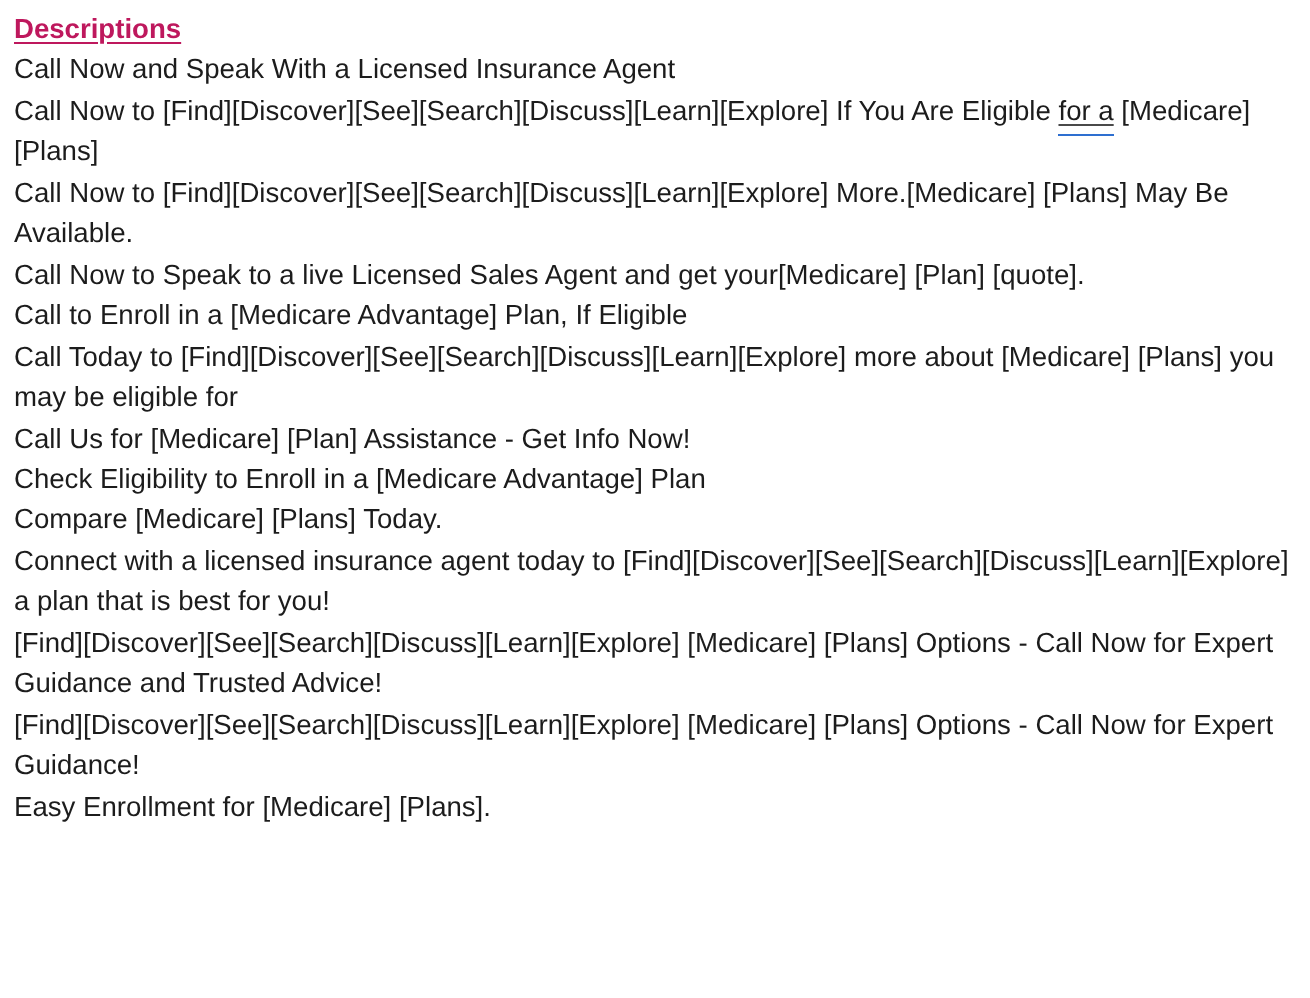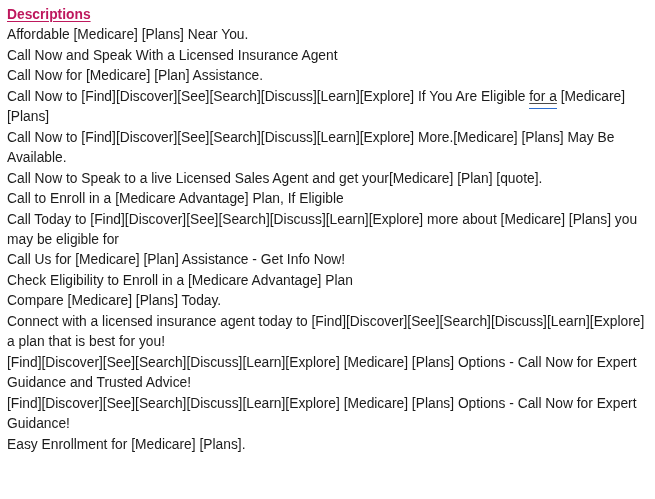--- a/index.html
+++ b/index.html
@@ -38,23 +38,21 @@
     border-bottom: 1.6px solid #2e6fd0;
     padding-bottom: 4px;
   }
 </style>
 </head>
 <body>
 
 <div class="doc-canvas">
   <div class="doc-title">Descriptions</div>
   <div id="paragraphs">
-      <p class="doc-paragraph">Affordable [Medicare] [Plans] Near You.</p>
       <p class="doc-paragraph">Call Now and Speak With a Licensed Insurance Agent</p>
-      <p class="doc-paragraph">Call Now for [Medicare] [Plan] Assistance.</p>
       <p class="doc-paragraph">Call Now to [Find][Discover][See][Search][Discuss][Learn][Explore] If You Are Eligible <span class="grammar-flag">for a</span> [Medicare] [Plans]</p>
       <p class="doc-paragraph">Call Now to [Find][Discover][See][Search][Discuss][Learn][Explore] More.[Medicare] [Plans] May Be Available.</p>
       <p class="doc-paragraph">Call Now to Speak to a live Licensed Sales Agent and get your[Medicare] [Plan] [quote].</p>
       <p class="doc-paragraph">Call to Enroll in a [Medicare Advantage] Plan, If Eligible</p>
       <p class="doc-paragraph">Call Today to [Find][Discover][See][Search][Discuss][Learn][Explore] more about [Medicare] [Plans] you may be eligible for</p>
       <p class="doc-paragraph">Call Us for [Medicare] [Plan] Assistance - Get Info Now!</p>
       <p class="doc-paragraph">Check Eligibility to Enroll in a [Medicare Advantage] Plan</p>
       <p class="doc-paragraph">Compare [Medicare] [Plans] Today.</p>
       <p class="doc-paragraph">Connect with a licensed insurance agent today to [Find][Discover][See][Search][Discuss][Learn][Explore] a plan that is best for you!</p>
       <p class="doc-paragraph">[Find][Discover][See][Search][Discuss][Learn][Explore] [Medicare] [Plans] Options - Call Now for Expert Guidance and Trusted Advice!</p>

